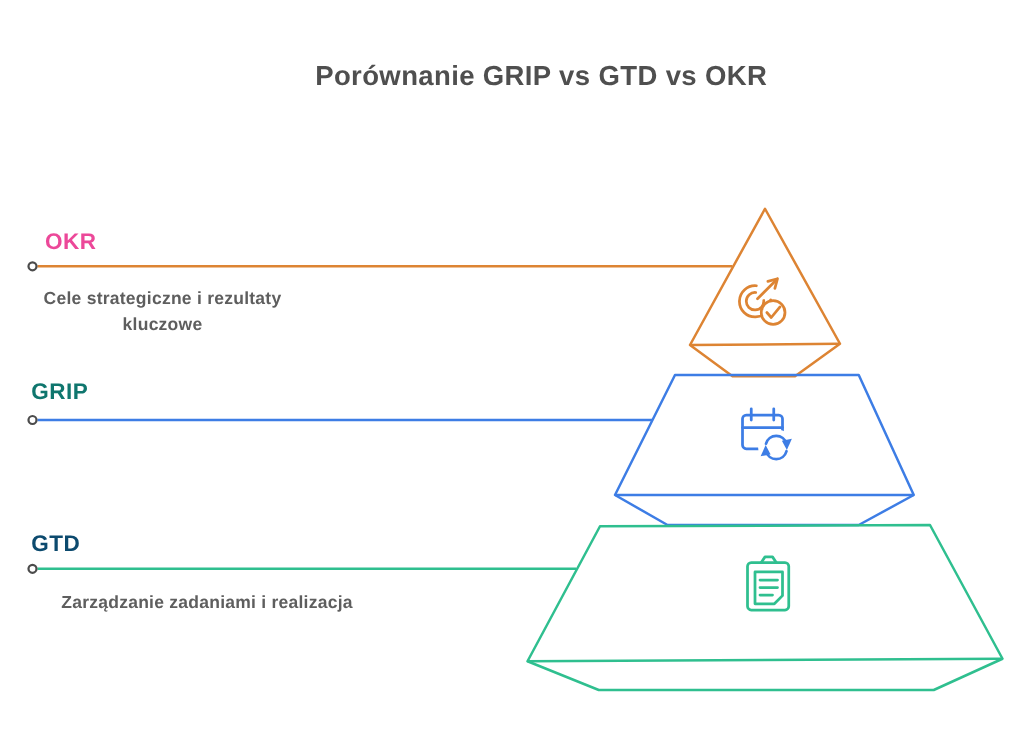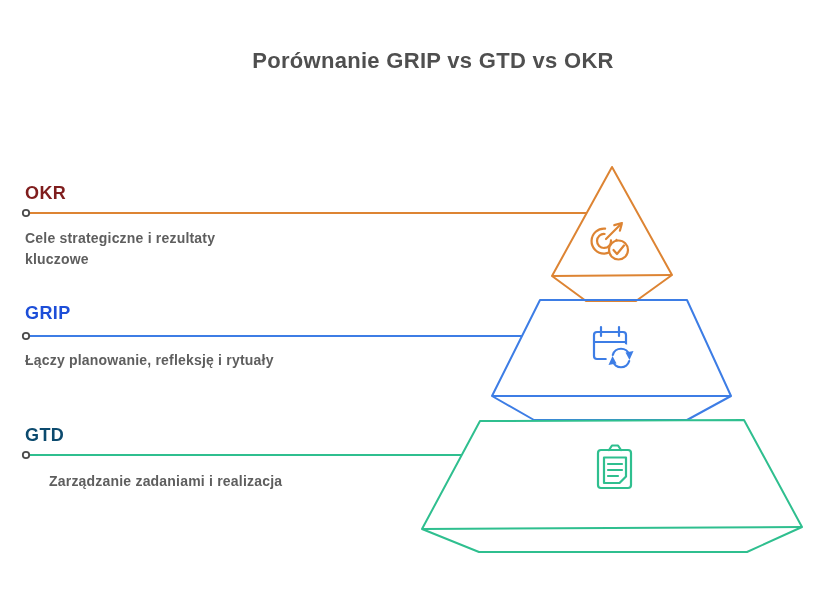--- a/index.html
+++ b/index.html
@@ -13,24 +13,24 @@
     position:absolute;top:48px;left:0;width:828px;box-sizing:border-box;
     padding-left:38px;text-align:center;
     font-size:22px;font-weight:700;color:#4F4F4F;letter-spacing:0.3px;
   }
   .label-group{position:absolute;left:25px;}
   .tier-label{font-size:18px;font-weight:700;letter-spacing:0.4px;line-height:20px;}
   .tier-desc{
     position:absolute;left:25px;font-size:14px;font-weight:700;color:#5E5E5E;
     line-height:21px;letter-spacing:0.2px;
   }
-  .okr-label{color:#7f1d1d;top:183px;}
-  .grip-label{color:#1d4ed8;top:303px;}
+  .okr-label{color:#ec4899;top:183px;margin-left:11px;}
+  .grip-label{color:#0f766e;top:303px;}
   .gtd-label{color:#0c4a6e;top:425px;}
-  .okr-desc{top:228px;width:210px;}
+  .okr-desc{top:228px;width:210px;text-align:center;}
   .grip-desc{top:350px;width:340px;}
   .gtd-desc{top:471px;width:340px;margin-left:24px;}
   svg{position:absolute;top:0;left:0;}
   .tier{fill:none;stroke-width:2;stroke-linejoin:round;}
   .connector{fill:none;stroke-width:2;stroke-linecap:butt;}
   .ring{fill:#ffffff;stroke:#4B4B4B;stroke-width:1.8;}
   .icon{fill:none;stroke-width:2.2;stroke-linecap:round;stroke-linejoin:round;}
   .okr-stroke{stroke:#DD8433;}
   .grip-stroke{stroke:#3D7DE5;}
   .gtd-stroke{stroke:#2FBF8F;}
@@ -39,21 +39,20 @@
 <body>
 
 <div class="canvas">
 
   <div class="title">Porównanie GRIP vs GTD vs OKR</div>
 
   <div class="label-group tier-label okr-label">OKR</div>
   <div class="tier-desc okr-desc">Cele strategiczne i rezultaty kluczowe</div>
 
   <div class="label-group tier-label grip-label">GRIP</div>
-  <div class="tier-desc grip-desc">Łączy planowanie, refleksję i rytuały</div>
 
   <div class="label-group tier-label gtd-label">GTD</div>
   <div class="tier-desc gtd-desc">Zarządzanie zadaniami i realizacja</div>
 
   <svg width="828" height="600" viewBox="0 0 828 600">
 
     <g>
       <path class="connector okr-stroke" d="M 30 213 H 586"></path>
       <circle class="ring" cx="26" cy="213" r="3.2"></circle>
     </g>

